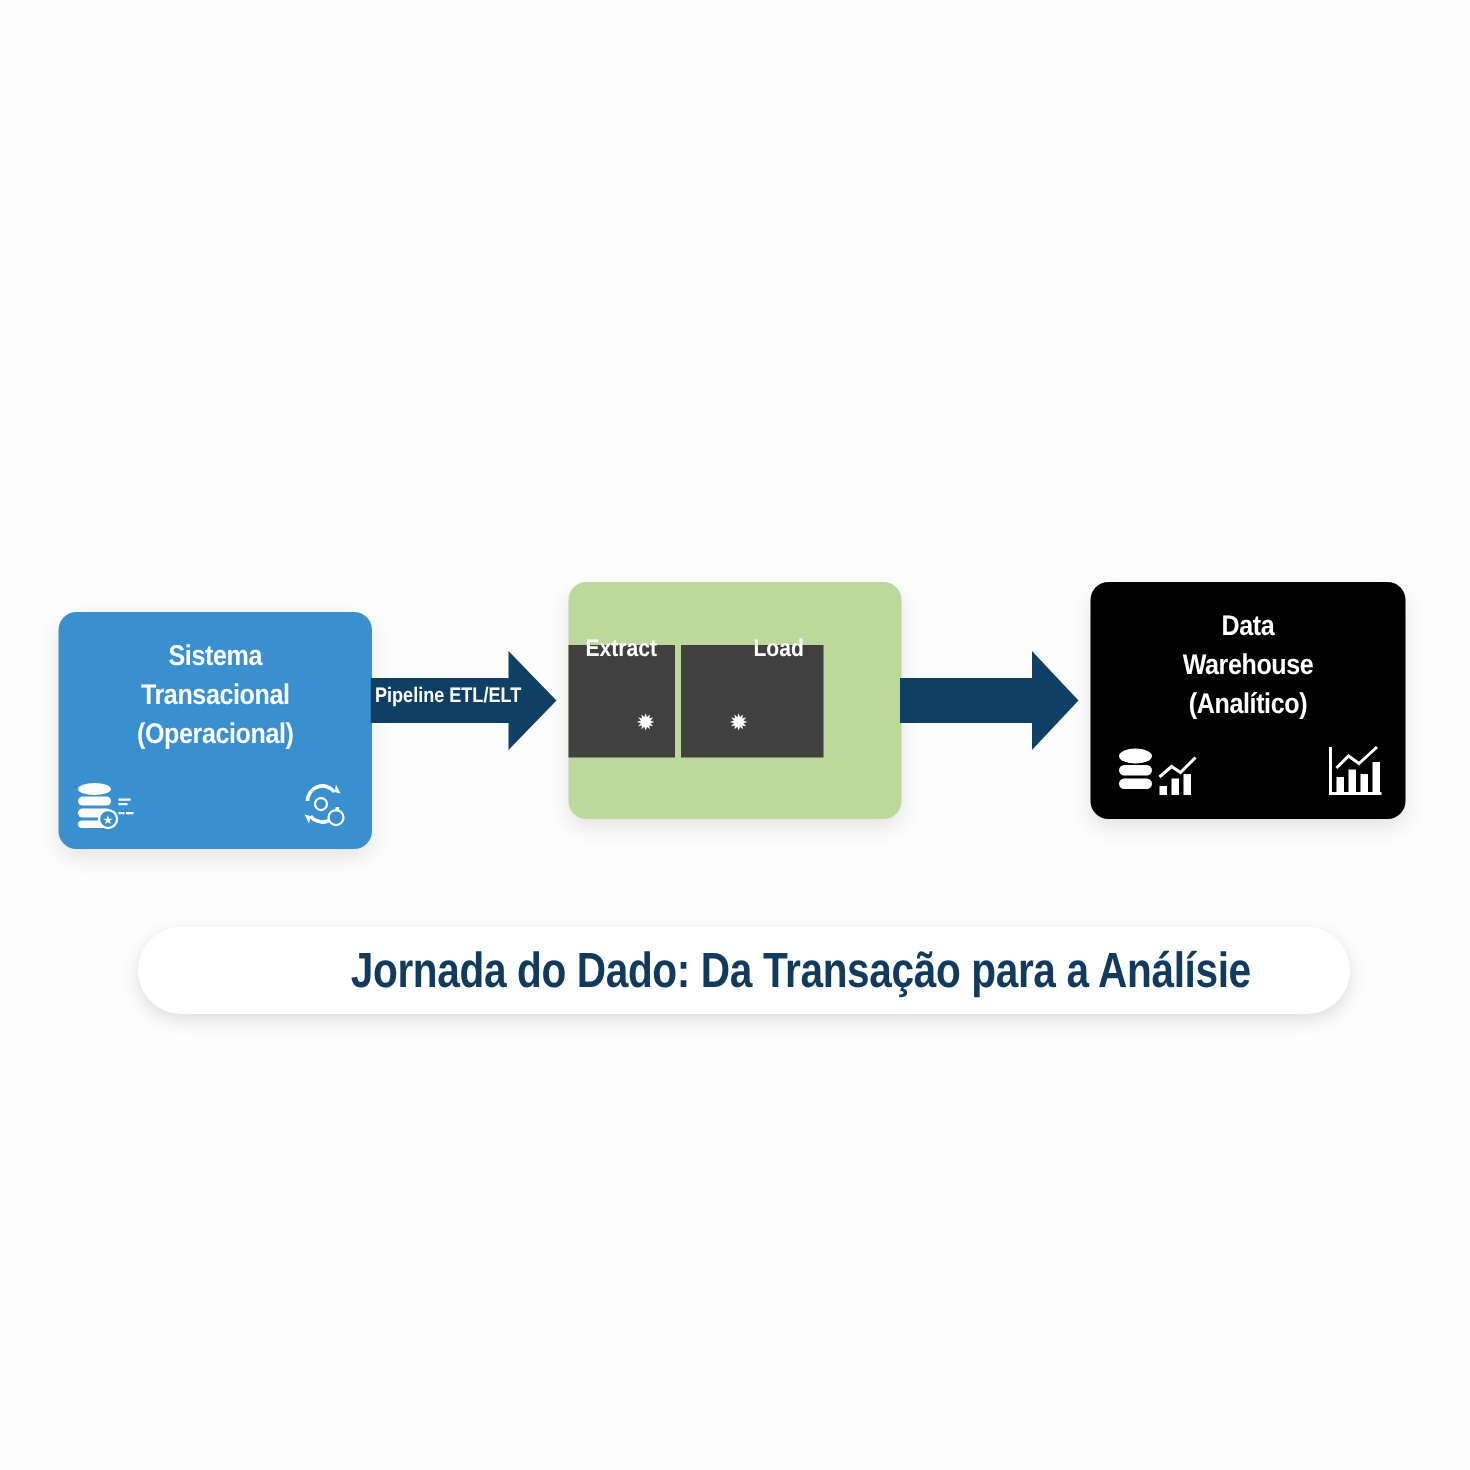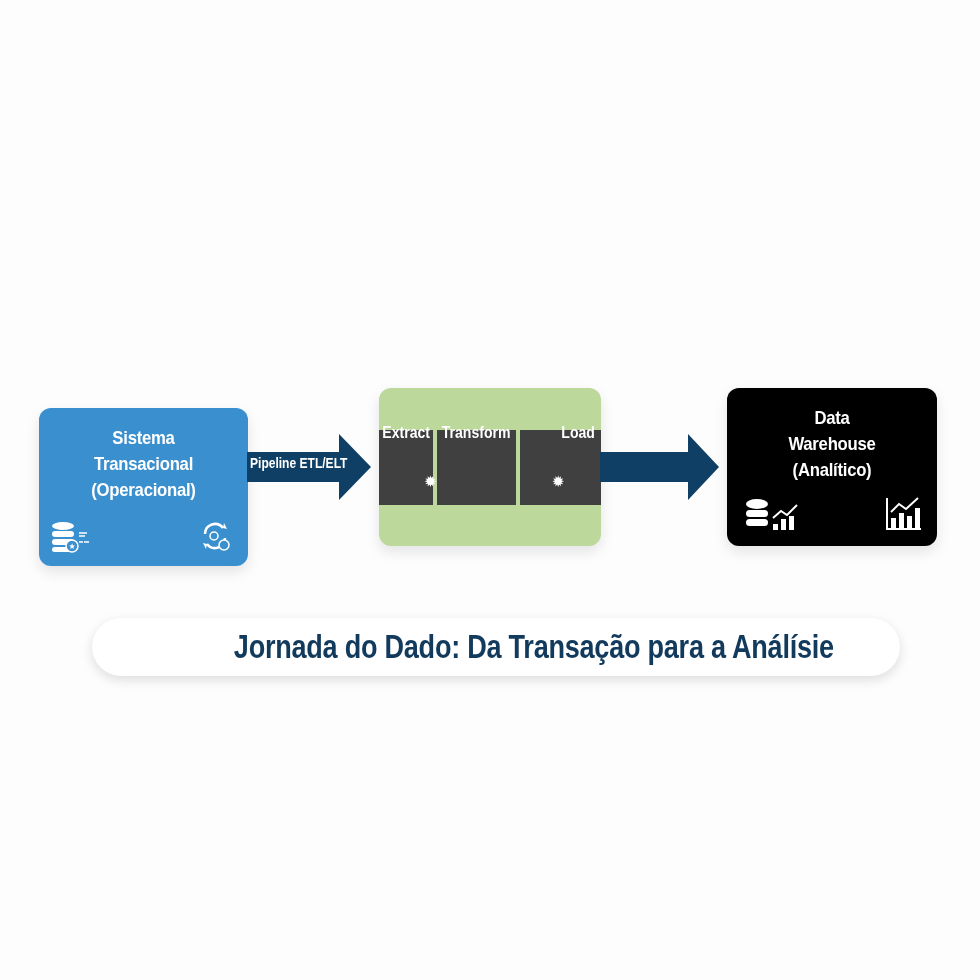--- a/index.html
+++ b/index.html
@@ -84,23 +84,20 @@
   <polygon points="0,20 92,20 92,2 124,35 92,68 92,50 0,50" fill="#0f3f64"></polygon>
 </svg>
 <div class="arrow-label">Pipeline ETL/ELT</div>
 
 <div class="box box-etl">
   <div class="stage-row">
     <div class="stage stage-extract">
       <span class="stage-label">Extract</span>
       <span class="gear" style="left:46px;top:44px">✹</span>
     </div>
-    <div class="stage stage-transform">
-      <span class="stage-label">Transform</span>
-    </div>
     <div class="stage stage-load">
       <span class="stage-label">Load</span>
       <span class="gear" style="left:33px;top:44px">✹</span>
     </div>
   </div>
 </div>
 
 <svg class="arrow" style="left:600px;top:432px" width="120" height="70" viewBox="0 0 120 70">
   <polygon points="0,20 88,20 88,2 119,35 88,68 88,50 0,50" fill="#0f3f64"></polygon>
 </svg>

